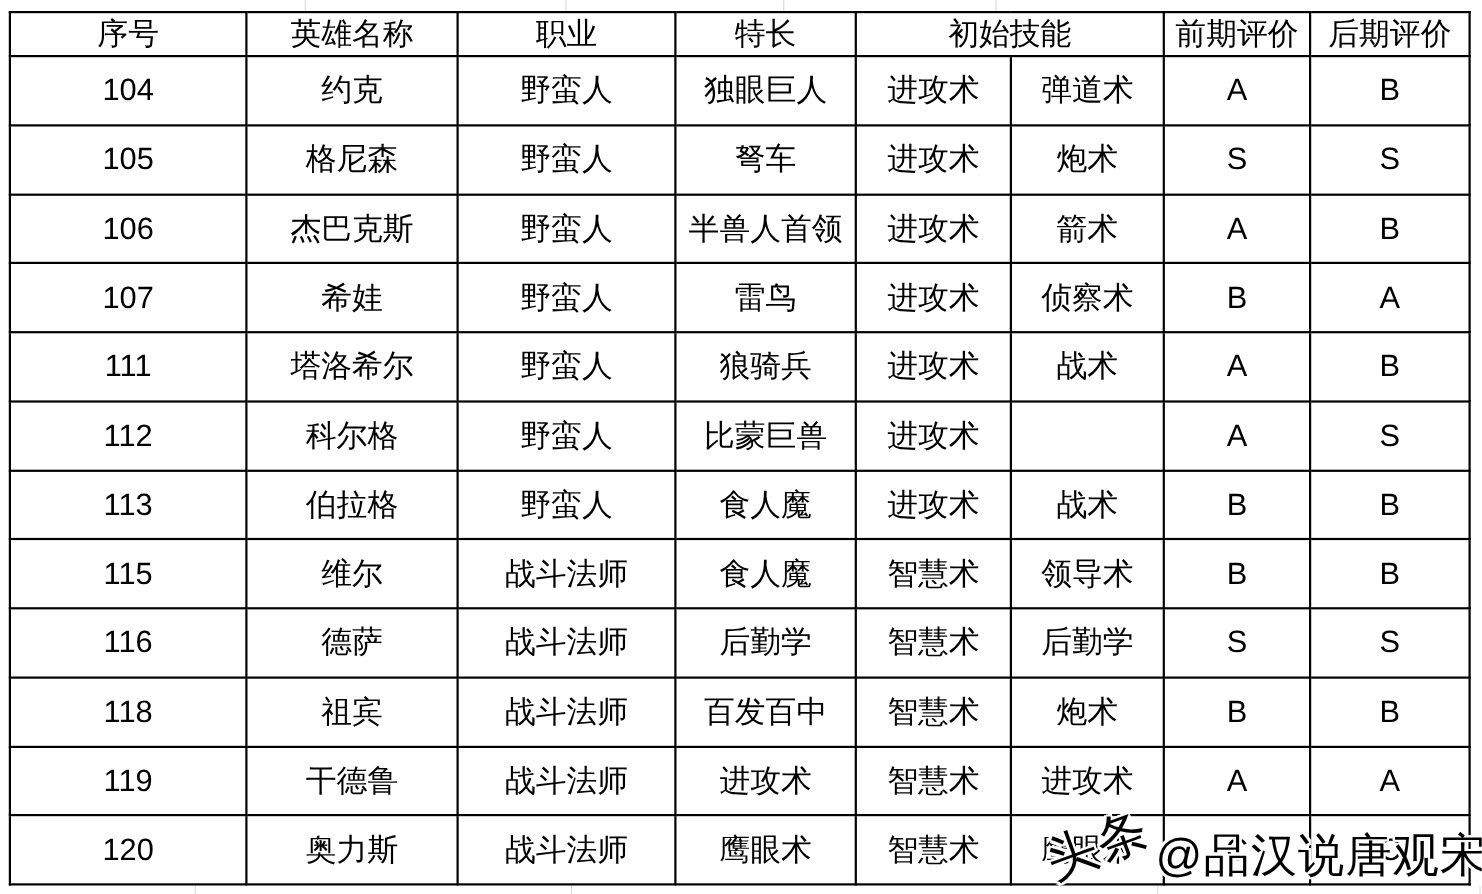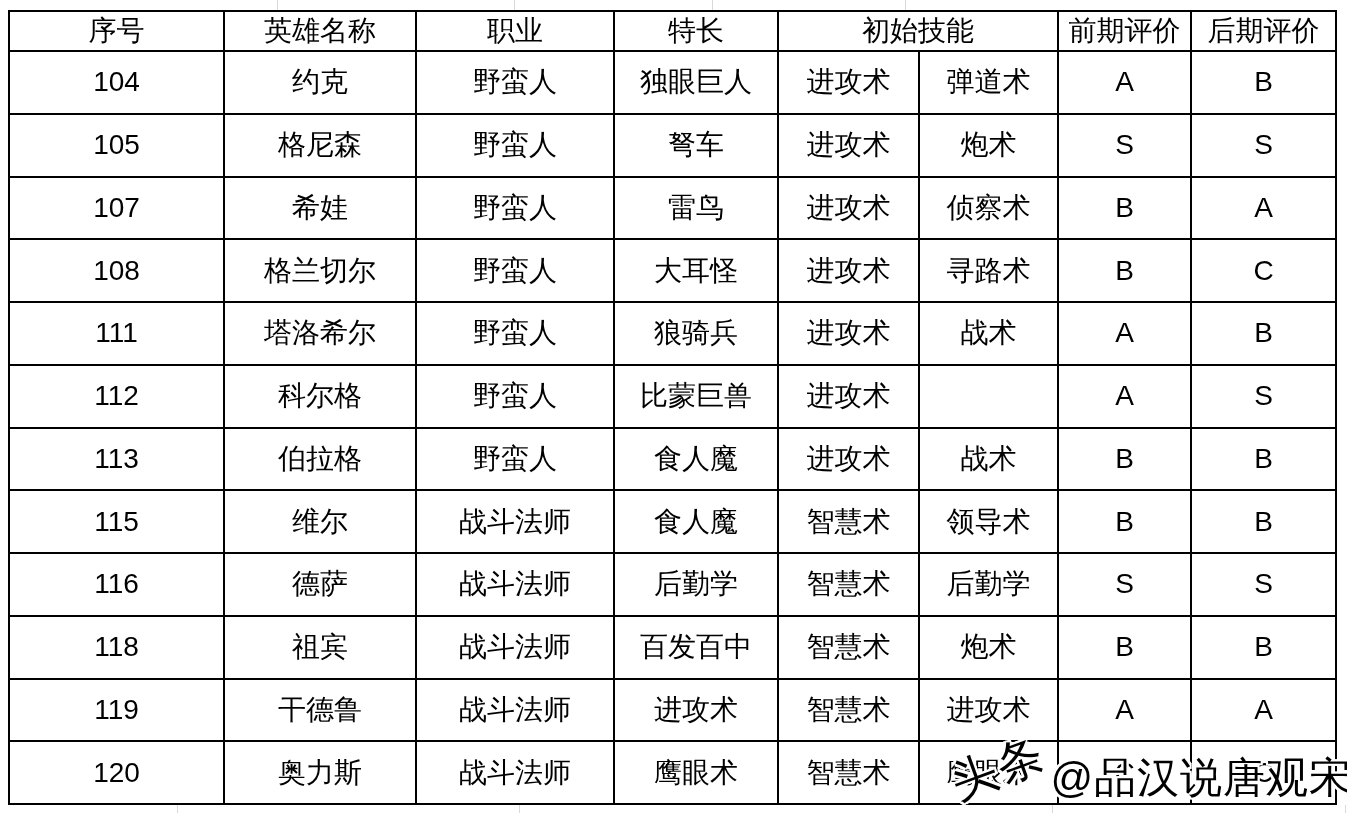--- a/index.html
+++ b/index.html
@@ -120,38 +120,38 @@
           <td>105</td>
           <td>格尼森</td>
           <td>野蛮人</td>
           <td>弩车</td>
           <td>进攻术</td>
           <td>炮术</td>
           <td>S</td>
           <td>S</td>
         </tr>
         <tr>
+          <td>106</td>
+          <td>杰巴克斯</td>
+          <td>野蛮人</td>
+          <td>半兽人首领</td>
+          <td>进攻术</td>
+          <td>箭术</td>
+          <td>A</td>
+          <td>B</td>
+        </tr>
+        <tr>
           <td>107</td>
           <td>希娃</td>
           <td>野蛮人</td>
           <td>雷鸟</td>
           <td>进攻术</td>
           <td>侦察术</td>
           <td>B</td>
           <td>A</td>
-        </tr>
-        <tr>
-          <td>108</td>
-          <td>格兰切尔</td>
-          <td>野蛮人</td>
-          <td>大耳怪</td>
-          <td>进攻术</td>
-          <td>寻路术</td>
-          <td>B</td>
-          <td>C</td>
         </tr>
         <tr>
           <td>111</td>
           <td>塔洛希尔</td>
           <td>野蛮人</td>
           <td>狼骑兵</td>
           <td>进攻术</td>
           <td>战术</td>
           <td>A</td>
           <td>B</td>

